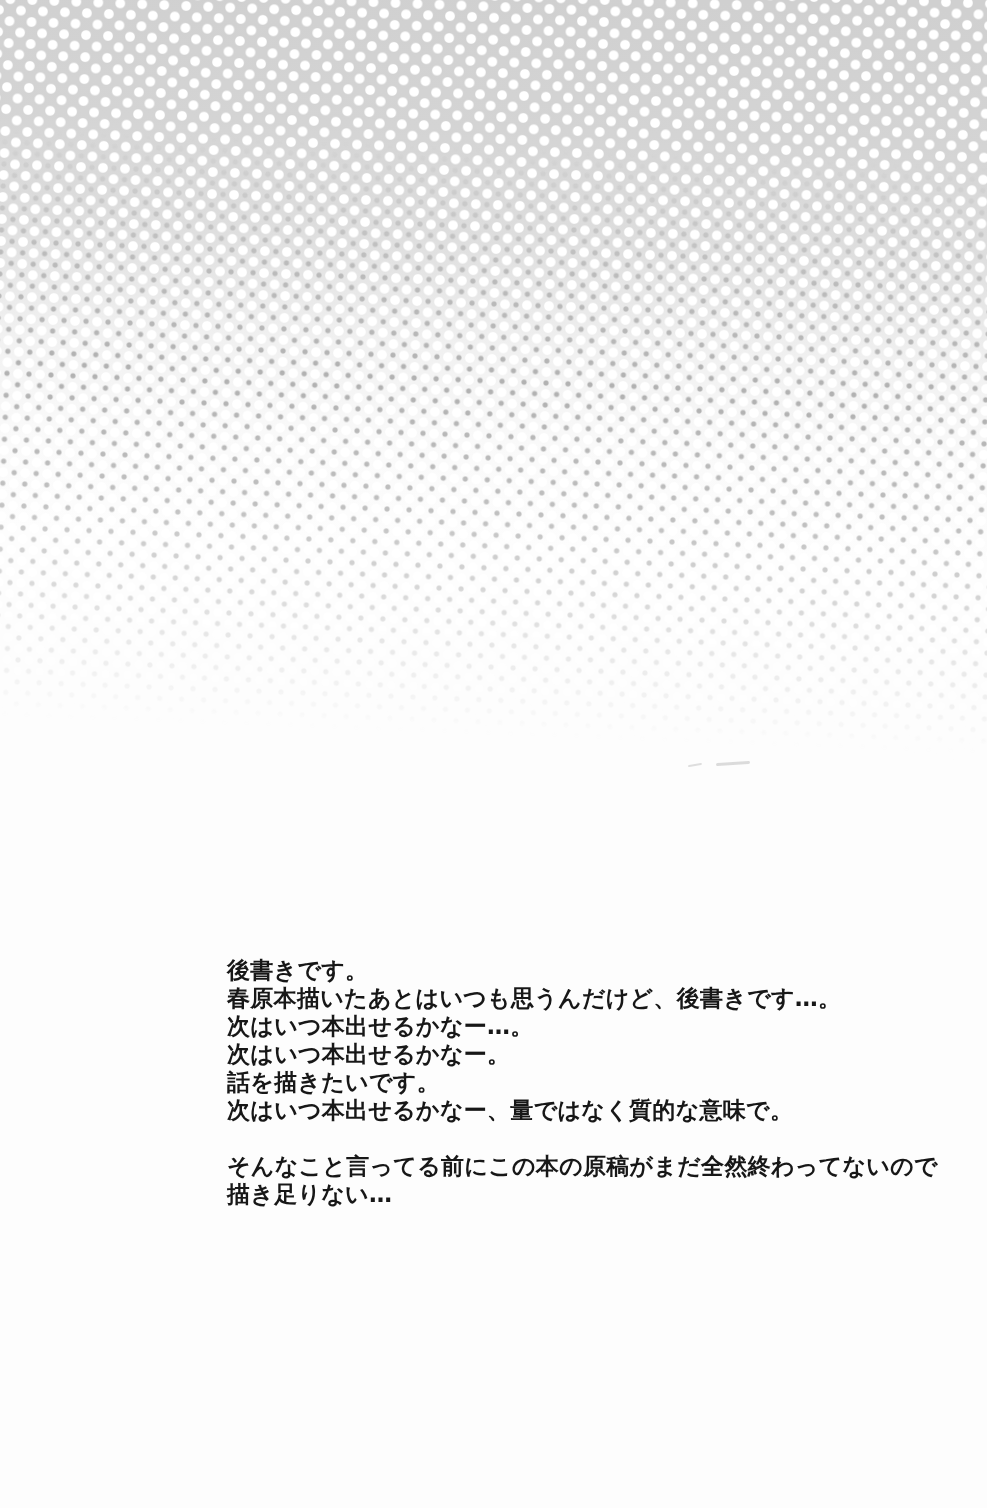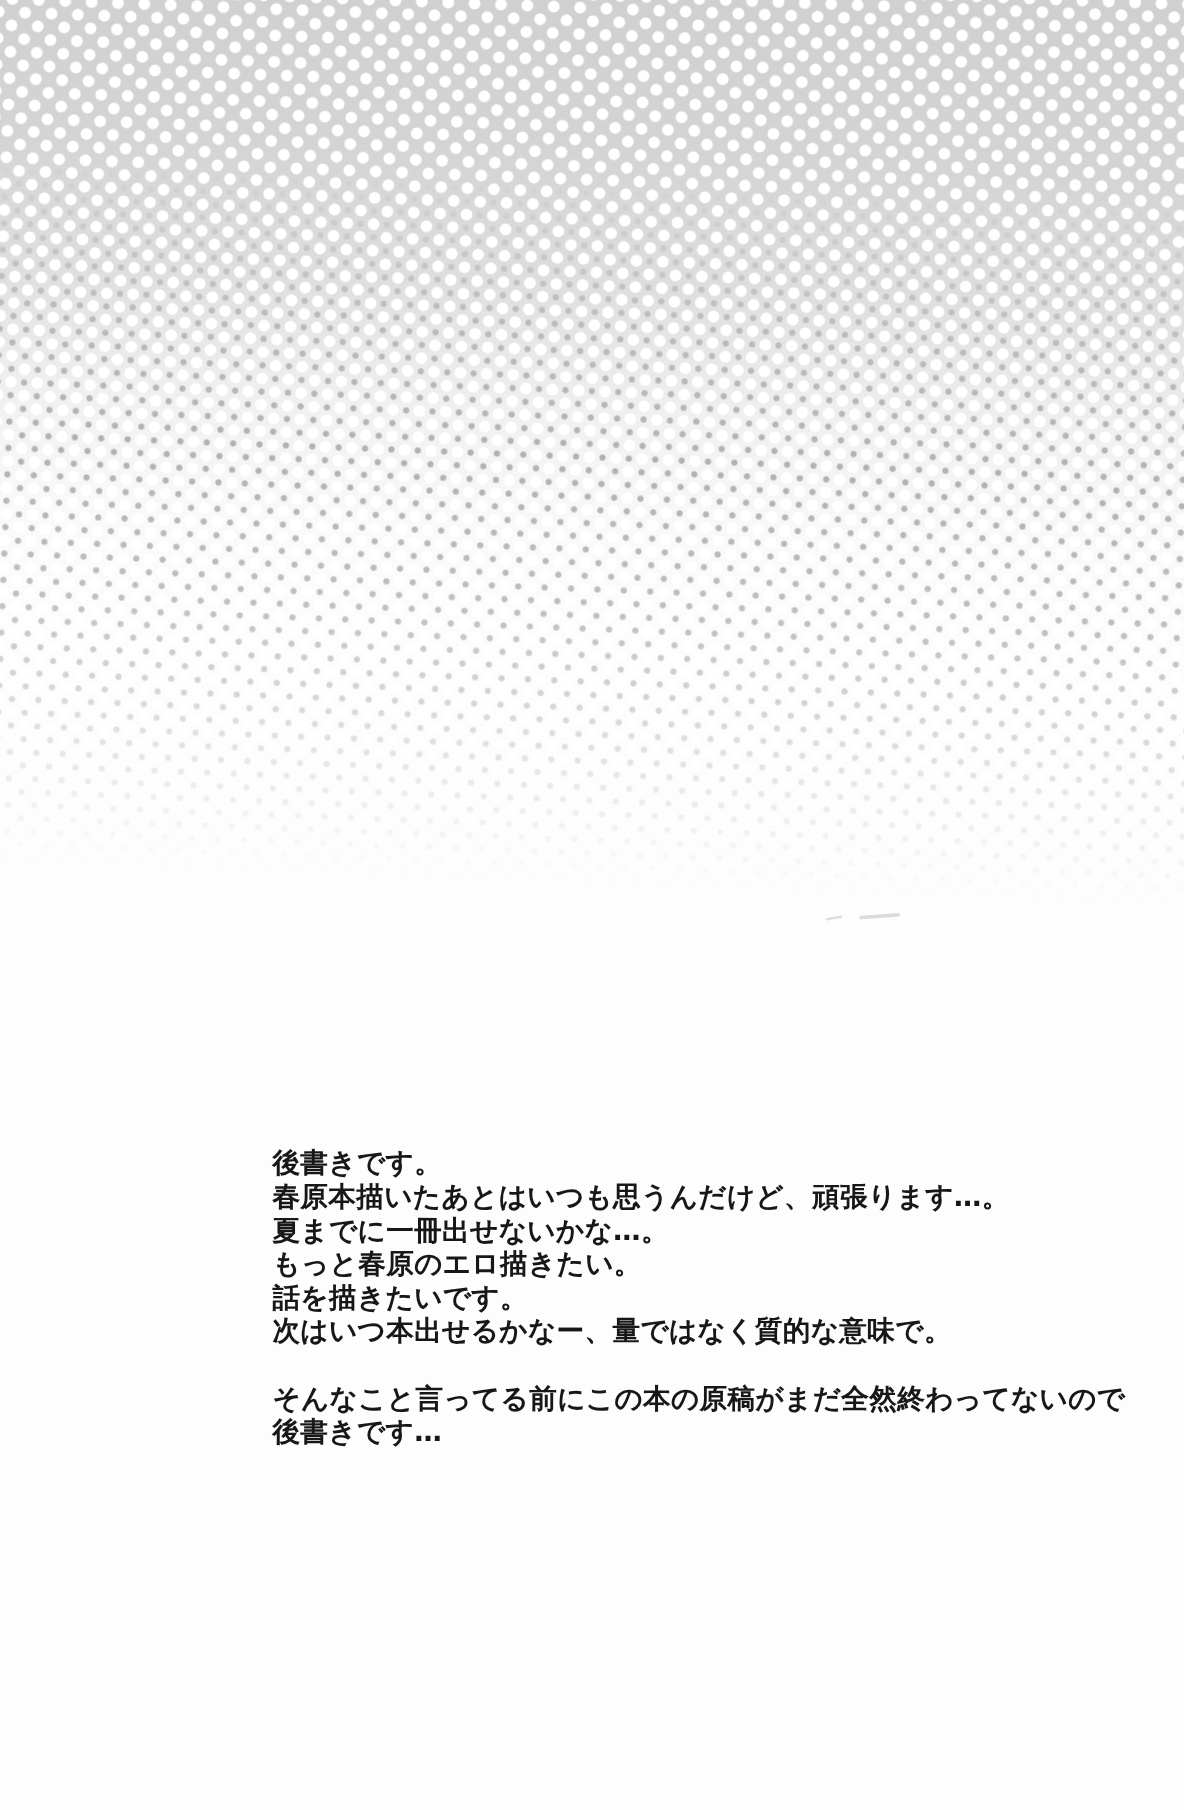--- a/index.html
+++ b/index.html
@@ -124,23 +124,23 @@
     </div>
   </div>
 
   <div class="smudge">
     <i class="s1"></i>
     <i class="s2"></i>
   </div>
 
   <div class="afterword">
     <div class="aw-line">後書きです。</div>
-    <div class="aw-line">春原本描いたあとはいつも思うんだけど、頑張ります…。</div>
-    <div class="aw-line">夏までに一冊出せないかな…。</div>
-    <div class="aw-line">もっと春原のエロ描きたい。</div>
+    <div class="aw-line">春原本描いたあとはいつも思うんだけど、後書きです…。</div>
+    <div class="aw-line">次はいつ本出せるかなー…。</div>
+    <div class="aw-line">次はいつ本出せるかなー。</div>
     <div class="aw-line">話を描きたいです。</div>
     <div class="aw-line">次はいつ本出せるかなー、量ではなく質的な意味で。</div>
     <div class="aw-line"></div>
     <div class="aw-line">そんなこと言ってる前にこの本の原稿がまだ全然終わってないので</div>
-    <div class="aw-line">後書きです…</div>
+    <div class="aw-line">描き足りない…</div>
   </div>
 
 </div>
 
 </body></html>

